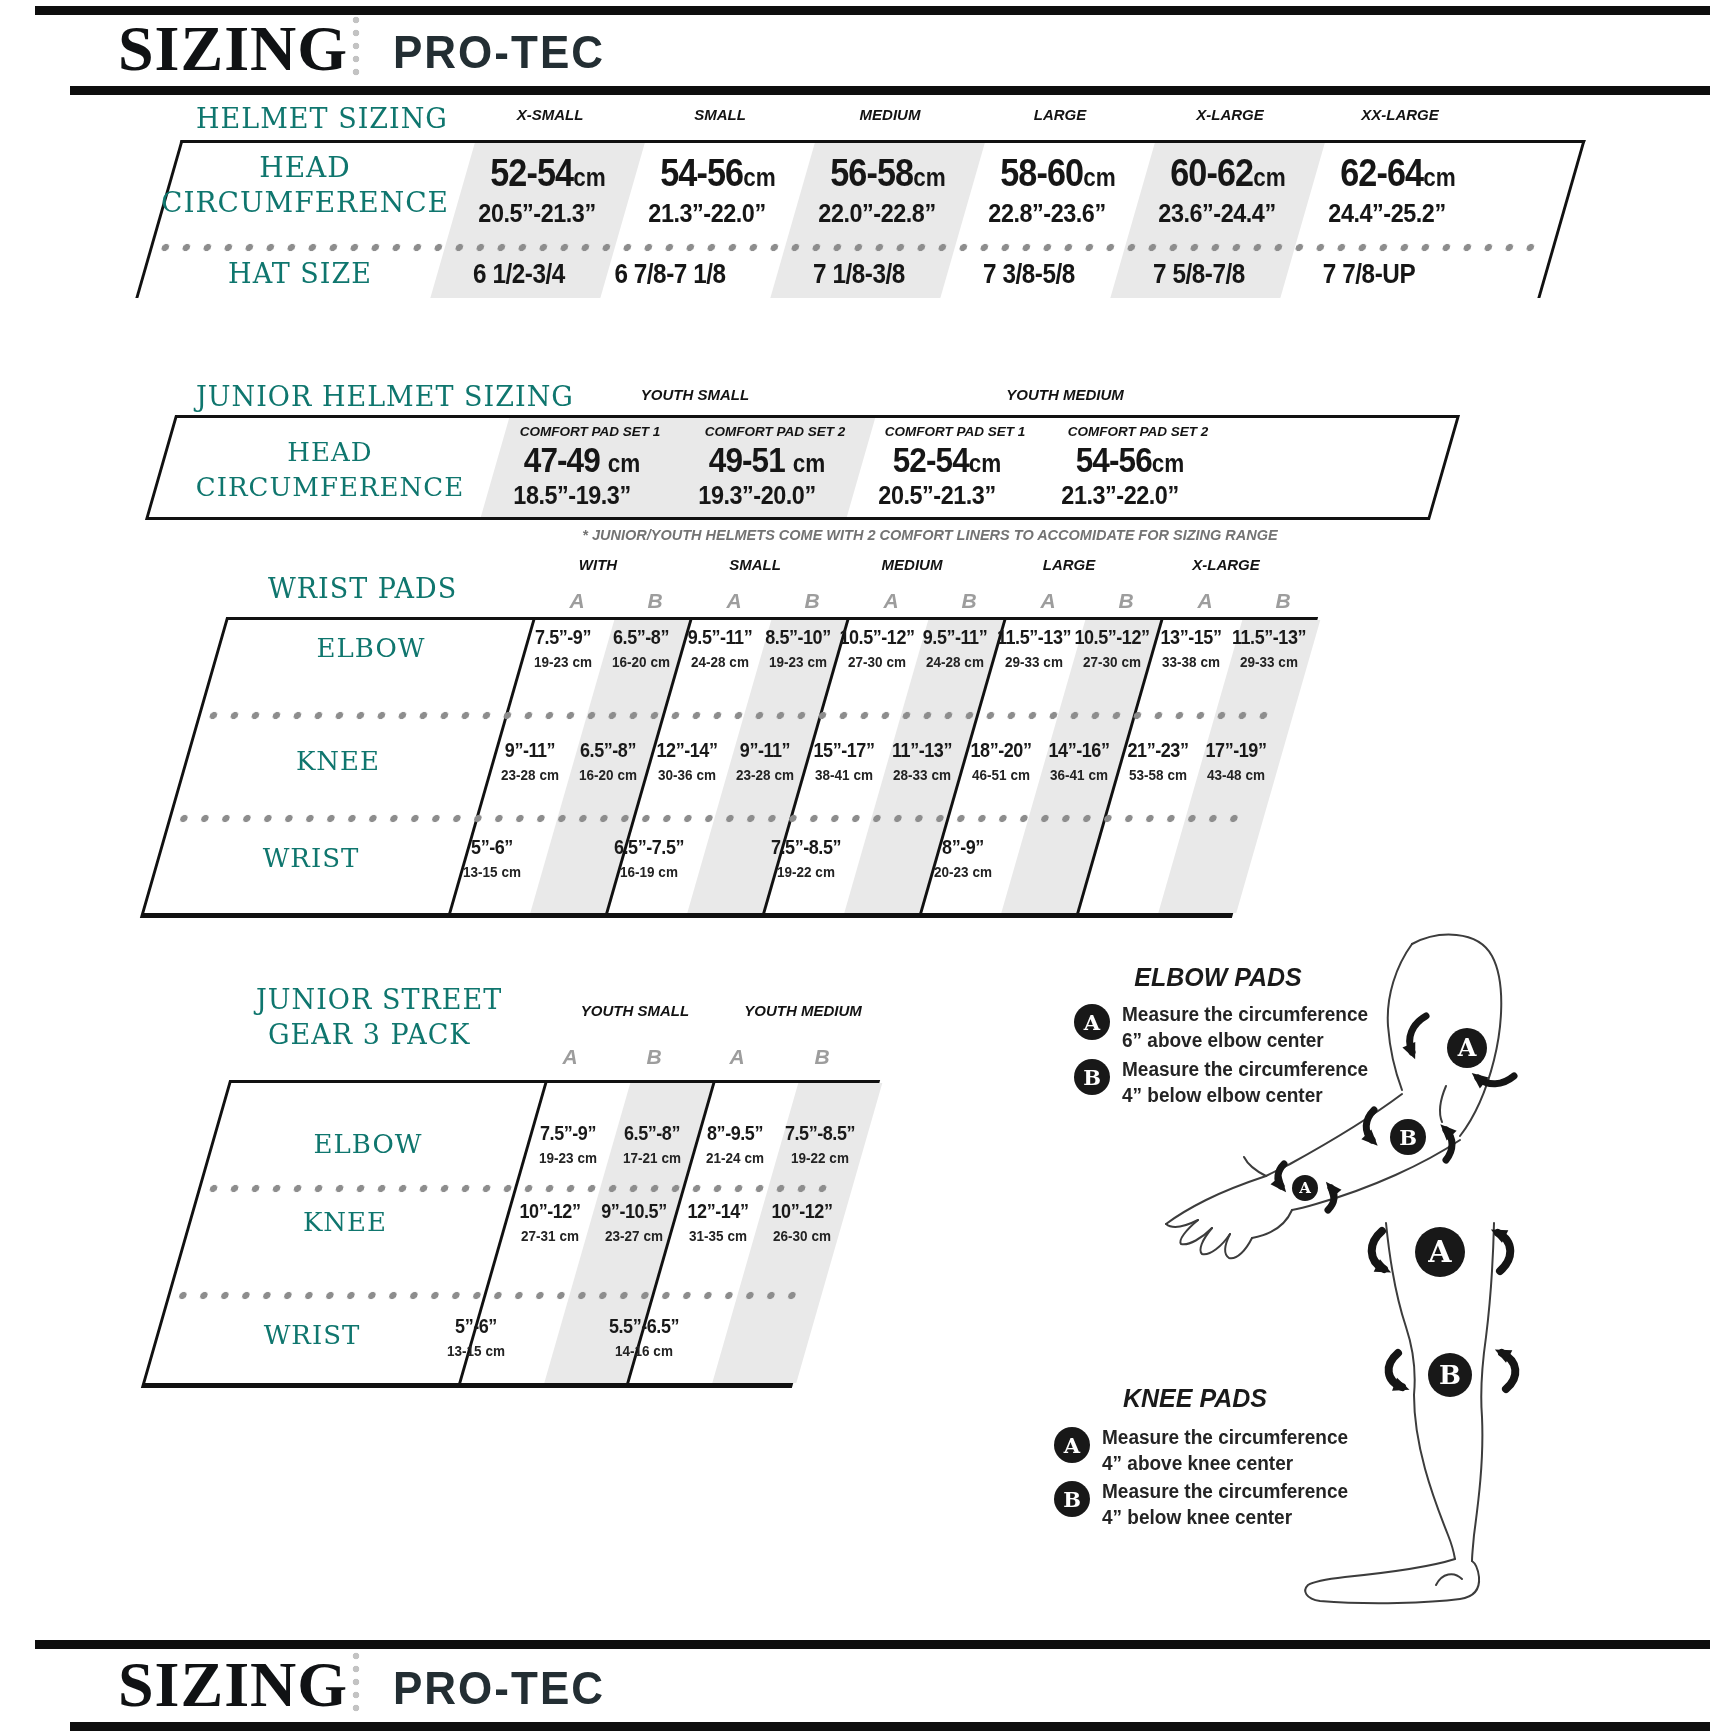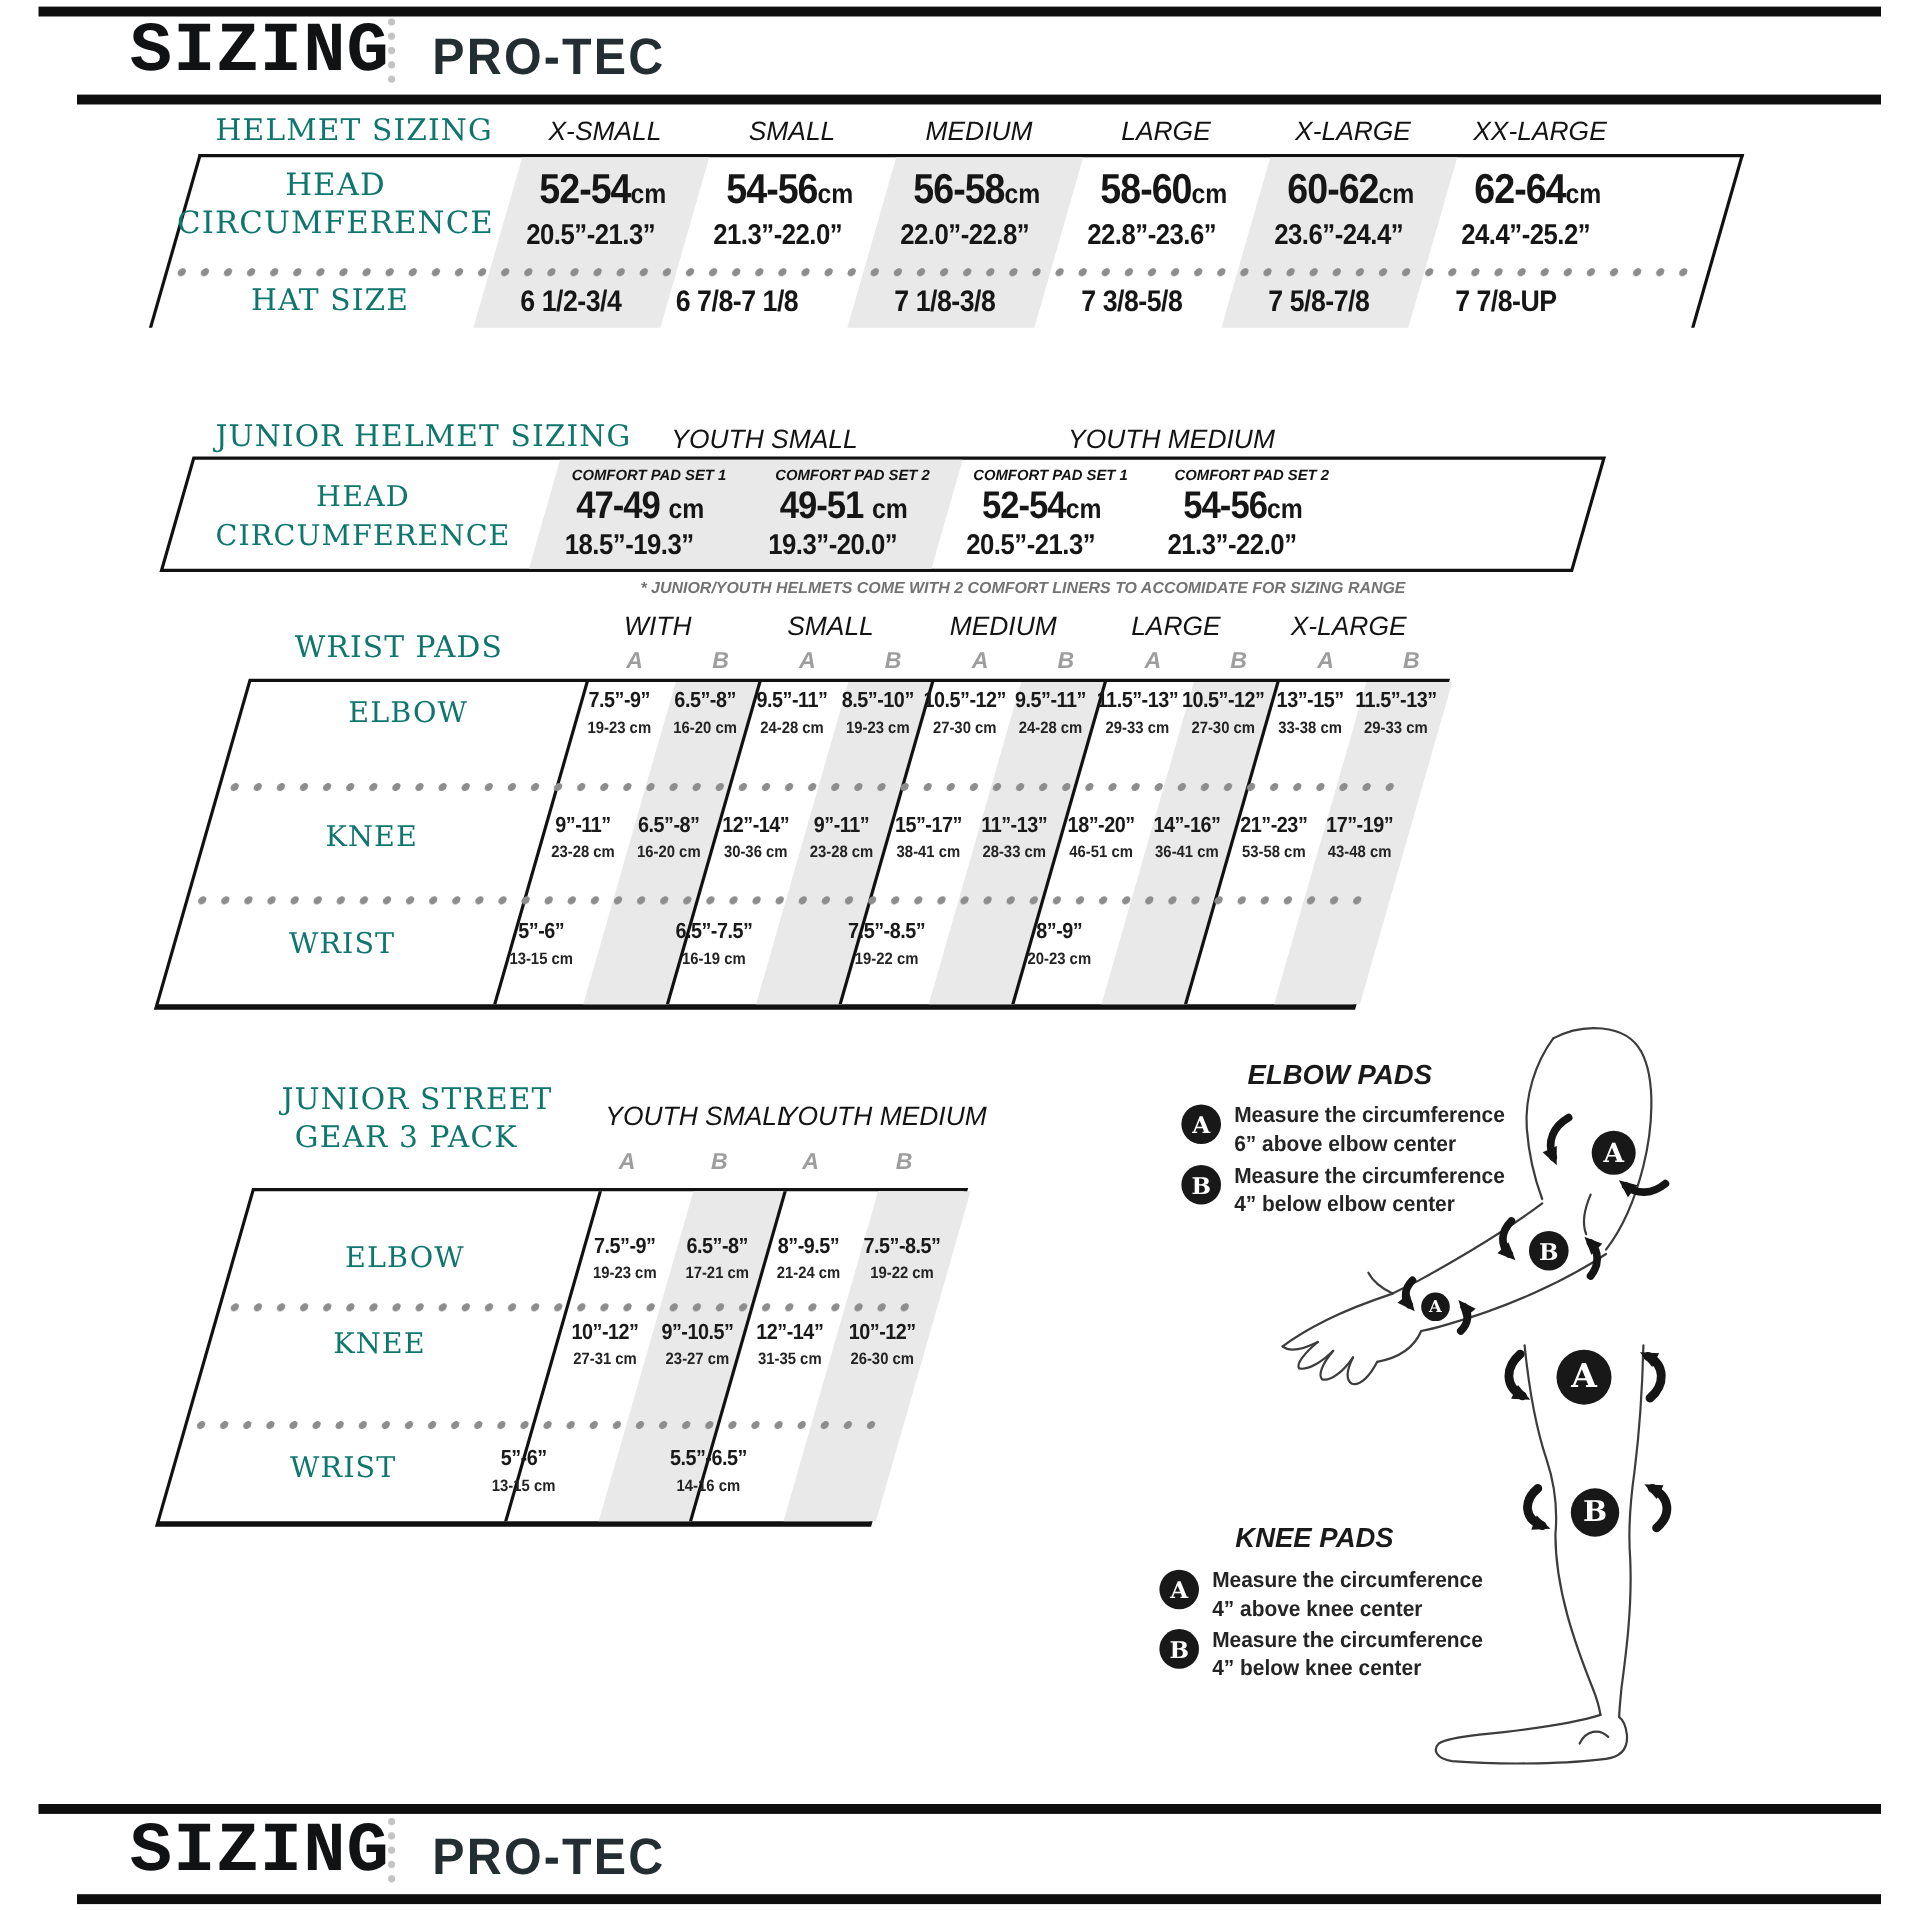--- a/index.html
+++ b/index.html
@@ -4,36 +4,36 @@
 <style>
   *{margin:0;padding:0;box-sizing:border-box}
   html,body{background:#fff}
   body{width:1736px;height:1736px;position:relative;font-family:"Liberation Sans",sans-serif;overflow:hidden}
   .abs{position:absolute}
   .ctr{position:absolute;transform:translateX(-50%);white-space:nowrap;text-align:center}
   .slab{font-family:"DejaVu Serif",serif;font-weight:400;color:#0f766e}
   .t27{font-size:27px;letter-spacing:1px}
   .t26{font-size:26px;letter-spacing:1px}
   .rule{position:absolute;background:#0e0e0e}
-  .wordmark{position:absolute;font-family:Liberation Mono, monospace;font-weight:700;font-size:64px;letter-spacing:1px;color:#101214}
+  .wordmark{position:absolute;font-family:Liberation Serif, serif;font-weight:700;font-size:64px;letter-spacing:1px;color:#101214}
   .logo{position:absolute;font-weight:700;font-size:44px;letter-spacing:2px;color:#232e33;transform:scaleY(1.06);transform-origin:left top}
   .vdots{position:absolute;width:8px;background-image:radial-gradient(circle at 4px 5px,#c3c3c3 3px,rgba(0,0,0,0) 3.6px);background-size:8px 13px;background-repeat:repeat-y}
   .hdots{position:absolute;height:9px;background-image:radial-gradient(circle at 4.5px 4.5px,#8d8d8d 3.3px,rgba(0,0,0,0) 3.9px);background-size:21px 9px;background-repeat:repeat-x}
   .tbl{position:absolute;transform:skewX(-16deg);border:3px solid #111;background:transparent}
   .no-bottom{border-bottom:none}
   .thick-bottom{border-bottom-width:5px}
   .band{position:absolute;top:0;bottom:0;background:#e9e9e9}
   .vline{position:absolute;top:0;bottom:0;width:3px;background:#111}
   .sq{display:inline-block;transform:scaleX(.9)}
   .cmv{font-size:38px;font-weight:700;color:#161616;letter-spacing:-1px}
   .jcm{font-size:35px}
   .cmu{font-size:25px;letter-spacing:0}
   .inv{font-size:26px;font-weight:700;color:#161616;letter-spacing:-0.5px}
   .hatv{font-size:27px;font-weight:700;color:#161616;letter-spacing:-0.5px}
-  .szh{font-size:24px;font-weight:400;font-style:italic;color:#131313;letter-spacing:0}
+  .szh{font-size:15px;font-weight:700;font-style:italic;color:#131313;letter-spacing:0}
   .ab{font-size:21px;font-weight:700;font-style:italic;color:#9d9d9d}
   .setl{font-size:13.5px;font-weight:700;font-style:italic;color:#131313}
   .fnote{font-size:14.5px;font-weight:700;font-style:italic;color:#737373}
   .pcell .pin{font-size:20px;font-weight:700;color:#191919;transform:scaleX(.9);letter-spacing:-0.5px}
   .pcell .pcm{font-size:15px;font-weight:700;color:#232323;transform:scaleX(.9);margin-top:4px}
   .badge{position:absolute;transform:translate(-50%,-50%);background:#181818;border-radius:50%;color:#fff;font-family:"DejaVu Serif",serif;font-weight:700;display:flex;align-items:center;justify-content:center;line-height:1}
   .instr-t{position:absolute;transform:translateX(-50%);font-size:25px;font-weight:700;font-style:italic;color:#1a1a1a;white-space:nowrap}
   .instr-l{position:absolute;font-size:20px;font-weight:700;color:#242424;white-space:nowrap;transform:scaleX(.95);transform-origin:left top}
   svg.illus{position:absolute}
 </style>

